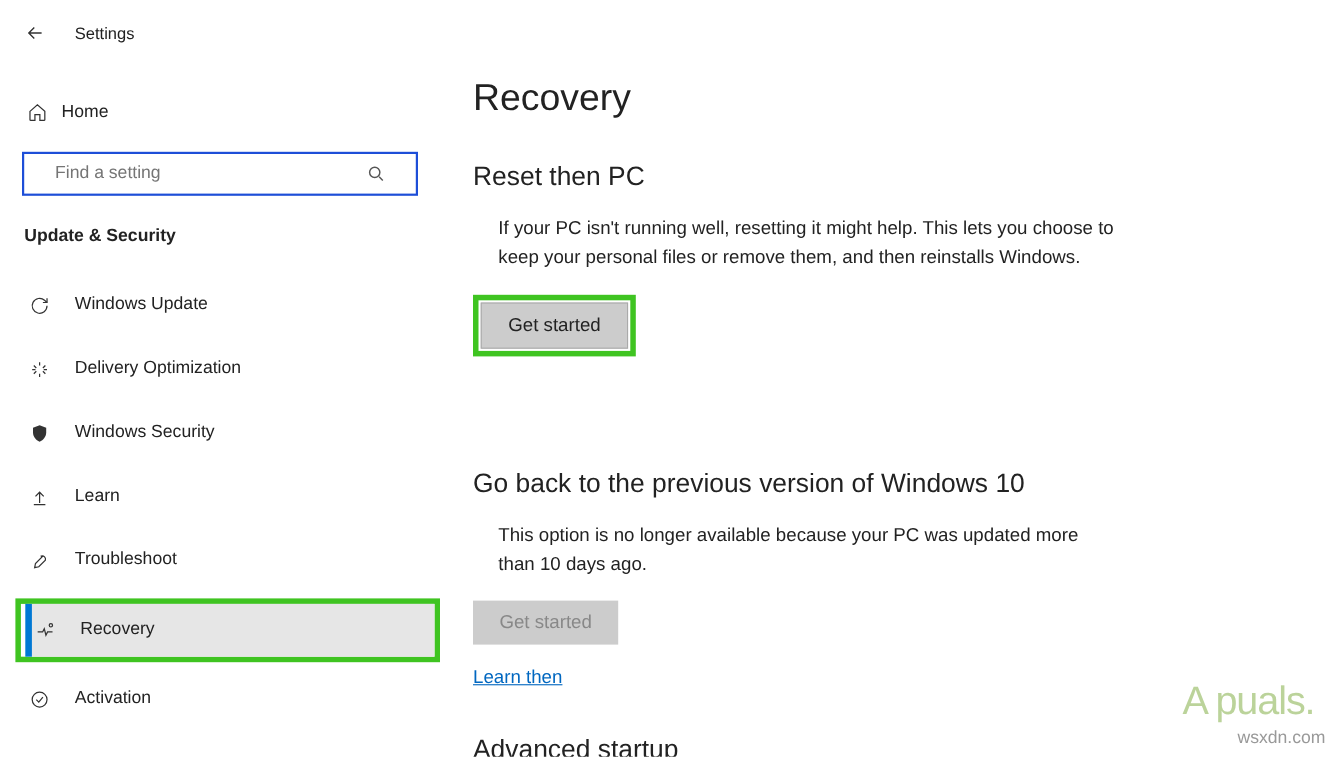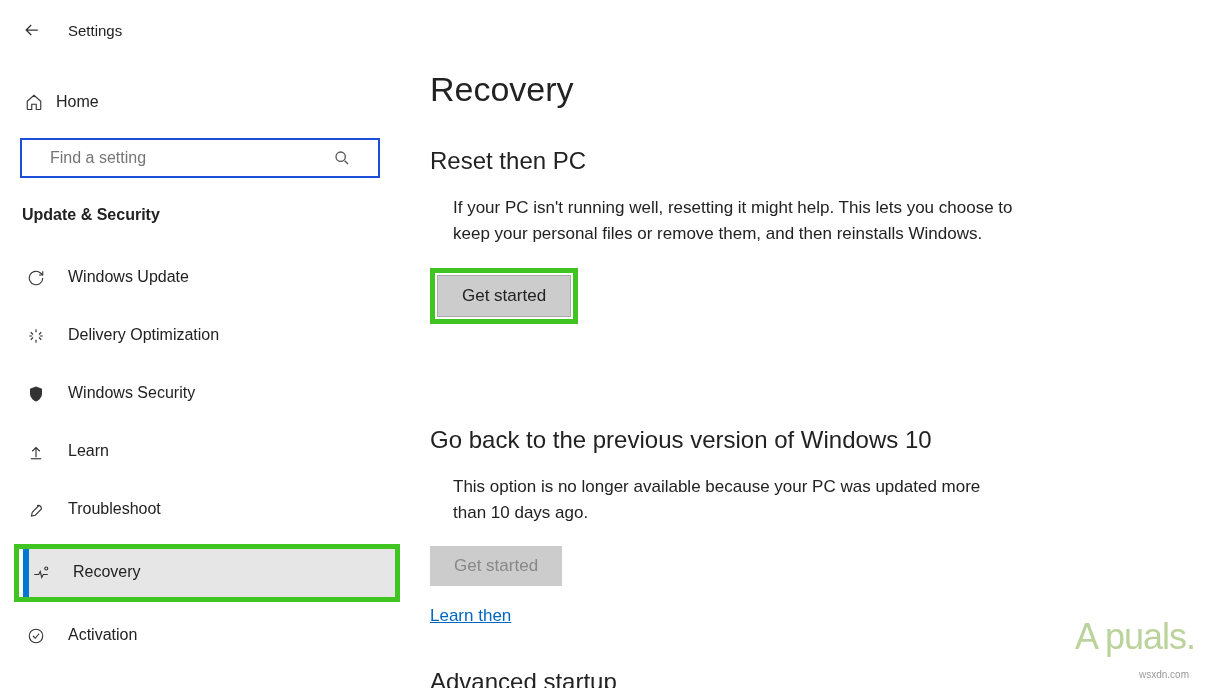--- a/index.html
+++ b/index.html
@@ -186,23 +186,23 @@
       right: 10px;
       bottom: 30px;
       font-size: 36px;
       font-weight: 400;
       color: #79a838;
       opacity: 0.5;
       letter-spacing: -1px;
     }
     .small-watermark {
       position: absolute;
-      right: 16px;
+      right: 0;
       bottom: 8px;
-      font-size: 10px;
+      font-size: 16px;
       color: #999;
     }
   </style>
 </head>
 <body>
 
 <div class="sidebar">
 
   <div class="top-row">
     <div class="back-arrow">

